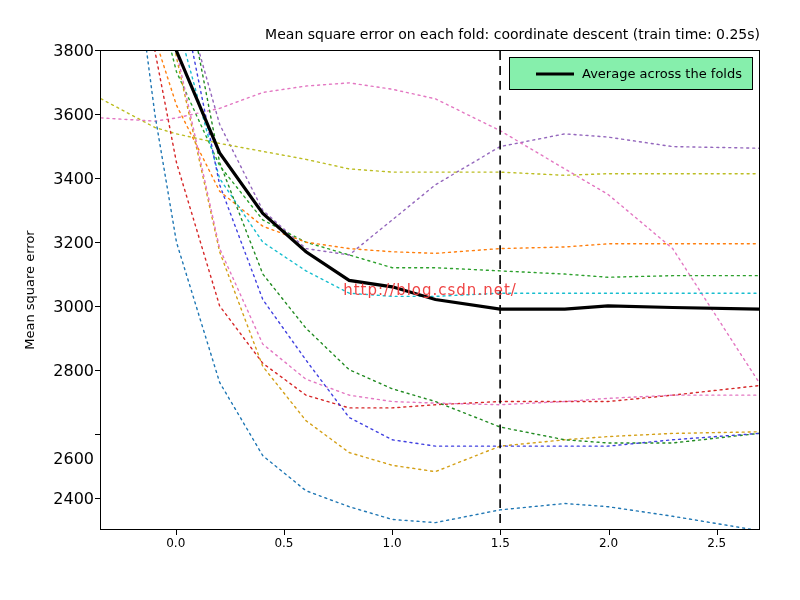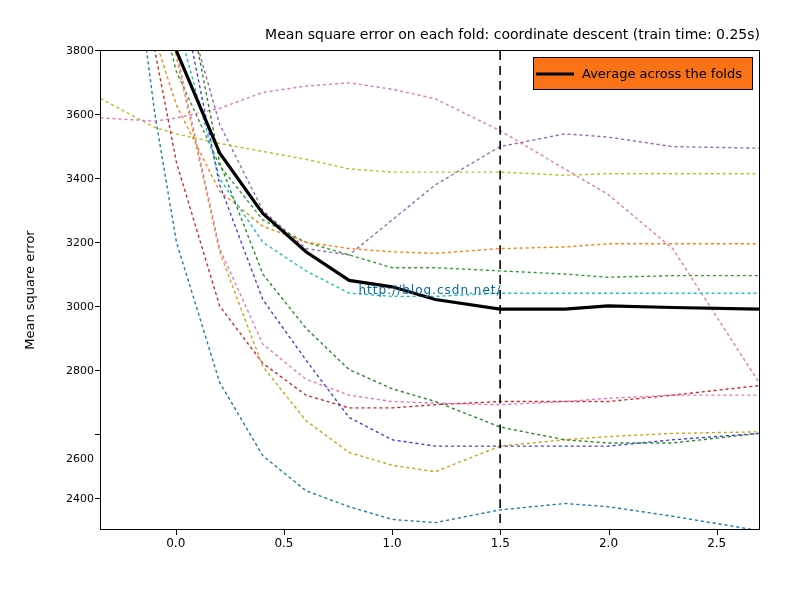--- a/index.html
+++ b/index.html
@@ -53,21 +53,21 @@
     text-align: center;
     font-size: 13px;
     transform-origin: 0 0;
     transform: rotate(-90deg) translate(-100%,0);
   }
   .ytick-label {
     position: absolute;
     right: 706px;  
     width: 60px;
     text-align: right;
-    font-size: 11px;
+    font-size: 16px;
     transform: translateY(-50%);
   }
   .xtick-label {
     position: absolute;
     top: 536px;
     width: 40px;
     text-align: center;
     font-size: 12px;
     transform: translateX(-50%);
   }
@@ -78,41 +78,41 @@
   svg.path-layer {
     position: absolute;
     left: 0; top: 0;
     width: 100%;
     height: 100%;
   }
   .legend {
     position: absolute;
     top: 6px;
     right: 6px;
-    background: #f97316;
+    background: #86efac;
     border: 1px solid #000;
-    padding: 6px 10px 6px 2px;
+    padding: 6px 10px 6px 26px;
     font-size: 13px;
   }
   .legend-row {
     display: flex;
     align-items: center;
     gap: 8px;
     margin: 2px 0;
   }
   .legend-swatch {
     width: 38px; height: 14px;
     display: flex; align-items: center;
   }
   .watermark {
     position:absolute;
     left:50%; top:50%;
     transform:translate(-50%,-50%);
-    color:#0369a1;
-    font-size:12px;
+    color:#ef4444;
+    font-size:15px;
     letter-spacing:1px;
     pointer-events:none;
   }
 </style>
 </head>
 <body>
 
 <div class="figure">
 
   <div class="title">Mean square error on each fold: coordinate descent (train time: 0.25s)</div>

